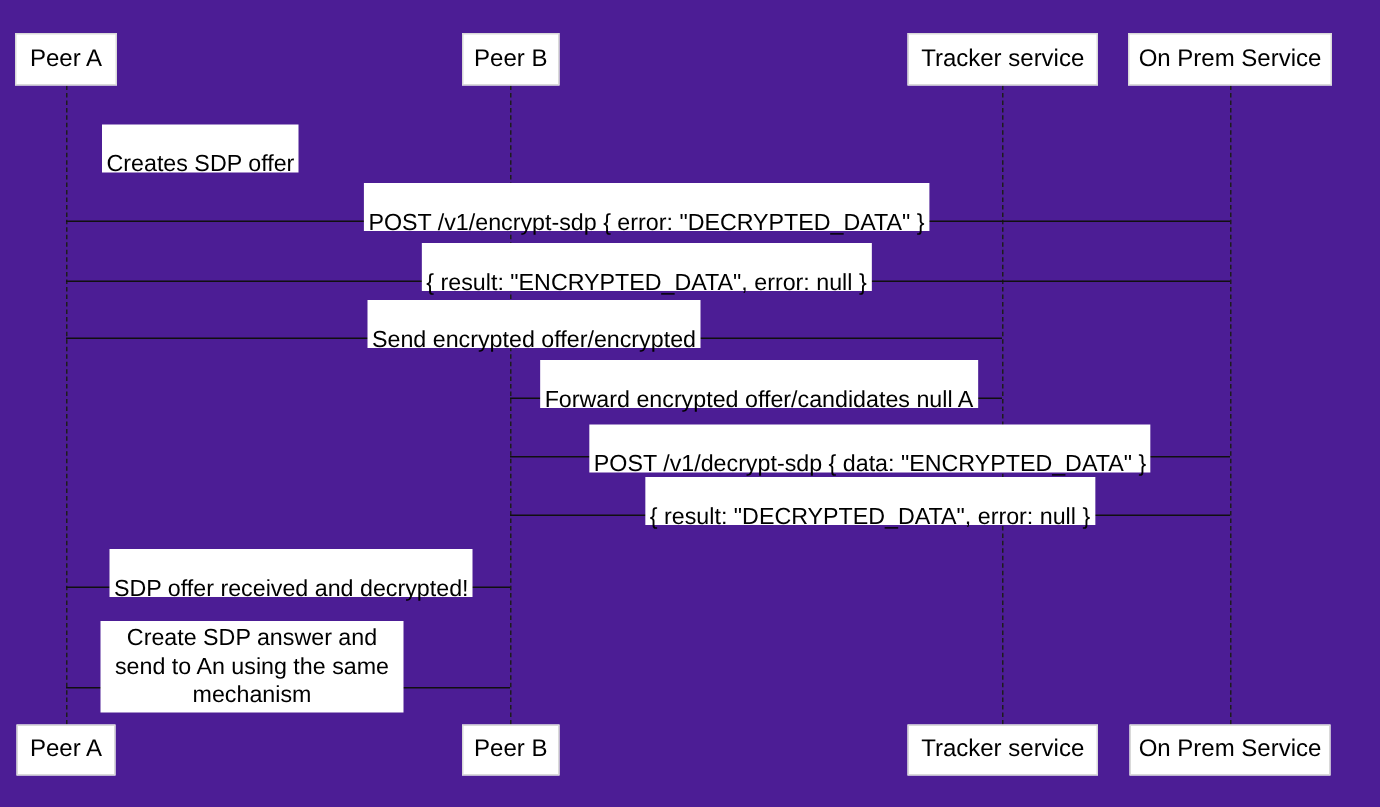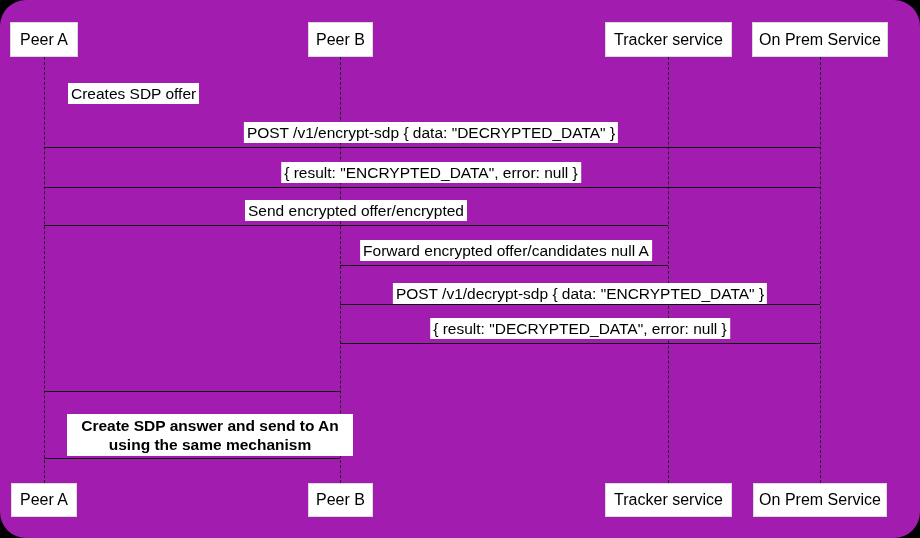--- a/index.html
+++ b/index.html
@@ -1,41 +1,40 @@
 <!DOCTYPE html>
 <html><head>
 <meta charset="utf-8">
 <style>
   html,body{margin:0;padding:0;background:#000;}
   .stage{
-    position:relative;width:920px;height:538px;background:#a21caf;overflow:hidden;
+    position:relative;width:920px;height:538px;background:#4c1d95;overflow:hidden;
     font-family:"Liberation Sans",sans-serif;
-    border-radius:26px;
   }
   .participant{
     position:absolute;height:35px;background:#fff;color:#000;
     border:1px solid #d9d9d9;box-sizing:border-box;
     display:flex;align-items:center;justify-content:center;
     font-size:16px;white-space:nowrap;
   }
   .lifeline{
     position:absolute;width:0;border-left:1px dashed #1d1d1d;top:57px;height:426px;
   }
   .arrow{
     position:absolute;height:0;border-top:1px solid #101010;
   }
   .msg{
     position:absolute;background:#fff;color:#000;
     font-size:15.5px;line-height:21px;height:21px;
-    padding:0 3px;white-space:nowrap;box-sizing:border-box;
+    padding:16px 3px;white-space:nowrap;box-sizing:border-box;
   }
   .msg.c{transform:translateX(-50%);}
   .msg.wrap{
-    width:286px;height:auto;white-space:normal;text-align:center;
-    line-height:19px;padding:2px 0;font-weight:bold;
+    width:202px;height:auto;white-space:normal;text-align:center;
+    line-height:19px;padding:2px 0;
   }
 </style>
 </head>
 <body>
 
 <div class="stage">
 
   <div class="lifeline" style="left:44px"></div>
   <div class="lifeline" style="left:340px"></div>
   <div class="lifeline" style="left:668px"></div>
@@ -49,26 +48,27 @@
   <div class="arrow" style="left:340px;top:343px;width:480px"></div>
   <div class="arrow" style="left:44px;top:391px;width:296px"></div>
   <div class="arrow" style="left:44px;top:458px;width:296px"></div>
 
   <div class="participant" style="left:10px;top:22px;width:68px">Peer A</div>
   <div class="participant" style="left:308px;top:22px;width:65px">Peer B</div>
   <div class="participant" style="left:605px;top:22px;width:127px">Tracker service</div>
   <div class="participant" style="left:752px;top:22px;width:136px">On Prem Service</div>
 
   <div class="msg" style="left:68px;top:83px">Creates SDP offer</div>
-  <div class="msg c" style="left:431px;top:122px">POST /v1/encrypt-sdp { data: "DECRYPTED_DATA" }</div>
+  <div class="msg c" style="left:431px;top:122px">POST /v1/encrypt-sdp { error: "DECRYPTED_DATA" }</div>
   <div class="msg c" style="left:431px;top:162px">{ result: "ENCRYPTED_DATA", error: null }</div>
   <div class="msg c" style="left:356px;top:200px">Send encrypted offer/encrypted</div>
   <div class="msg c" style="left:506px;top:240px">Forward encrypted offer/candidates null A</div>
   <div class="msg c" style="left:580px;top:283px">POST /v1/decrypt-sdp { data: "ENCRYPTED_DATA" }</div>
   <div class="msg c" style="left:580px;top:318px">{ result: "DECRYPTED_DATA", error: null }</div>
+  <div class="msg" style="left:73px;top:366px">SDP offer received and decrypted!</div>
   <div class="msg wrap" style="left:67px;top:414px">Create SDP answer and send to An using the same mechanism</div>
 
   <div class="participant" style="left:11px;top:483px;width:66px;height:34px">Peer A</div>
   <div class="participant" style="left:308px;top:483px;width:65px;height:34px">Peer B</div>
   <div class="participant" style="left:605px;top:483px;width:127px;height:34px">Tracker service</div>
   <div class="participant" style="left:753px;top:483px;width:134px;height:34px">On Prem Service</div>
 
 </div>
 
 </body></html>

